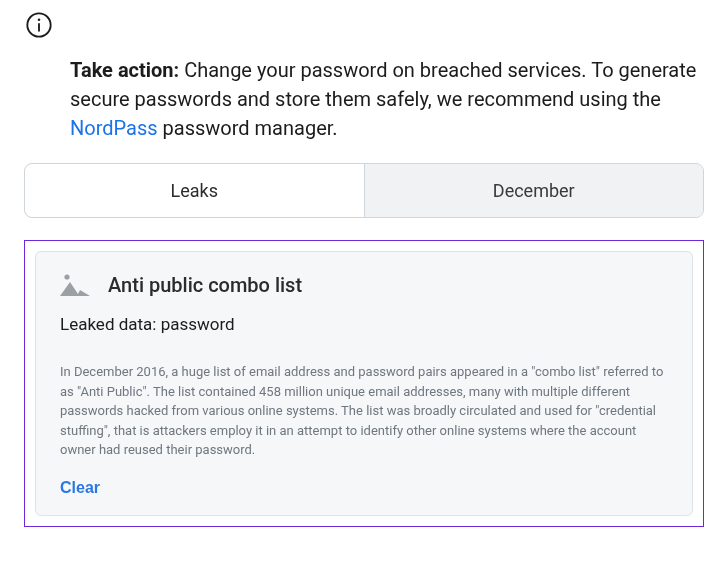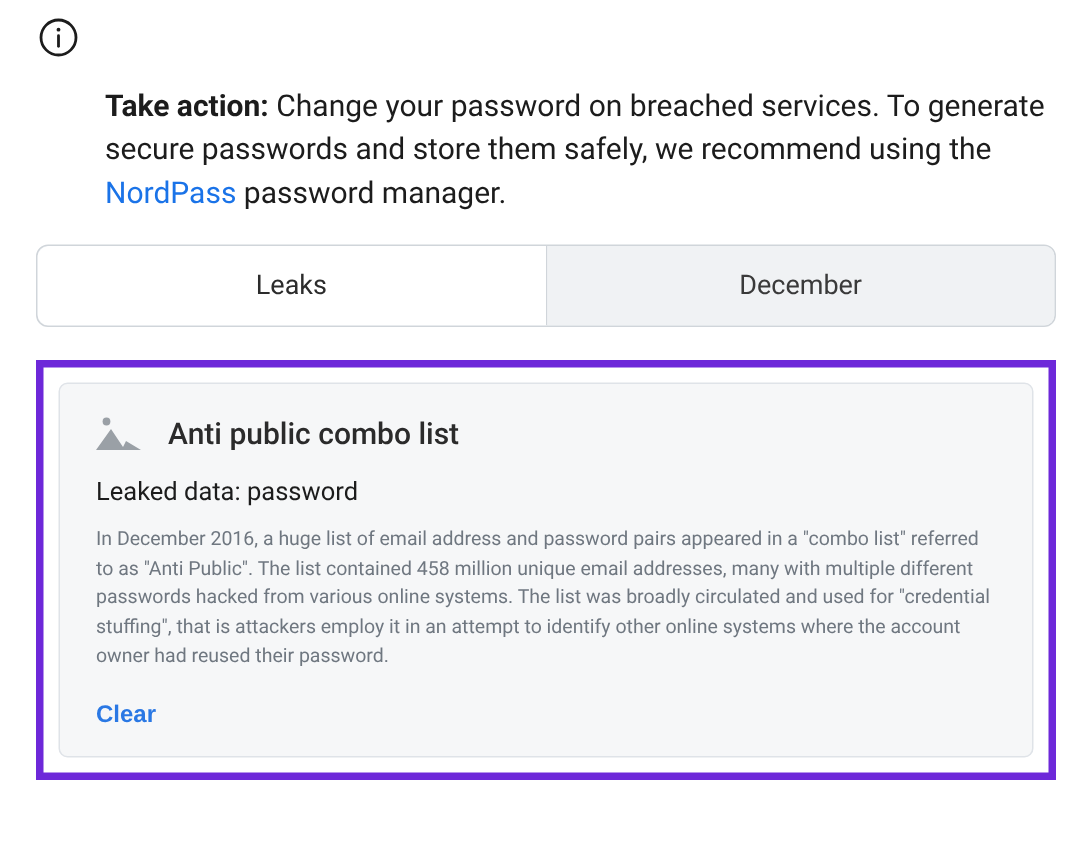--- a/index.html
+++ b/index.html
@@ -57,21 +57,21 @@
       background: #fff;
       border-right: 1px solid #d0d5da;
       border-radius: 8px 0 0 8px;
       font-weight: 400;
     }
     .tab.inactive {
       background: #f0f2f4;
       color: #3a3a3a;
     }
     .highlight-wrap {
-      border: 5px solid #6d28d9;
+      border: 1px solid #6d28d9;
       margin-top: 22px;
       padding: 10px;
     }
     .card {
       background: #f6f7f8;
       border: 1px solid #dfe3e8;
       border-radius: 6px;
       padding: 20px 24px 18px 24px;
     }
     .card-head {
@@ -86,21 +86,21 @@
       flex-shrink: 0;
     }
     .card-title {
       font-size: 20px;
       color: #2b2b2b;
       font-weight: 500;
     }
     .leaked-line {
       font-size: 17px;
       color: #1c1c1c;
-      margin-bottom: 12px;
+      margin-bottom: 28px;
     }
     .card-desc {
       font-size: 13px;
       line-height: 1.5;
       color: #6f7780;
       margin-bottom: 18px;
     }
     .clear-btn {
       display: inline-block;
       color: #2a78e4;

